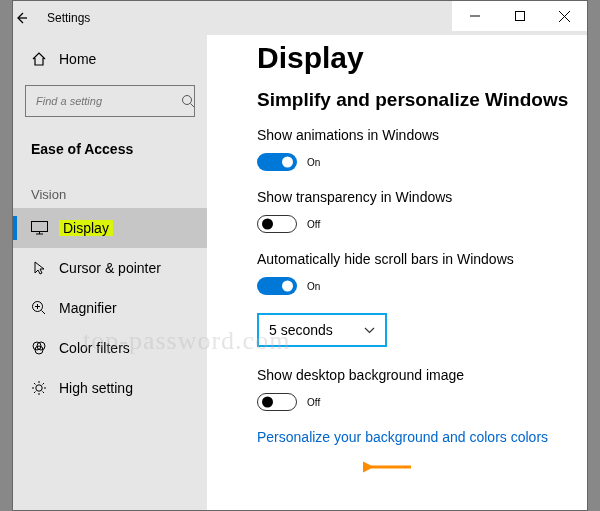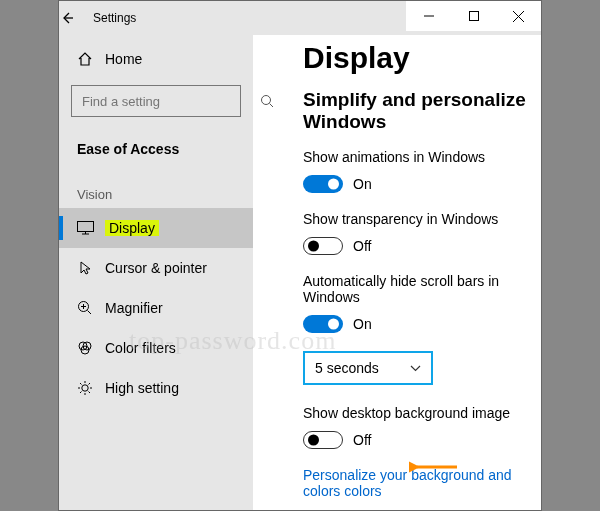--- a/index.html
+++ b/index.html
@@ -9,51 +9,51 @@
     --text-sub: #595959;
     --accent: #0078d7;
     --accent-link: #0066cc;
     --border: #999999;
     --toggle-off: #ffffff;
     --highlight: #daf50a;
     --sel: #c6c6c6;
   }
   * { box-sizing: border-box; font-family: "Segoe UI", Arial, sans-serif; }
   body { margin:0; background:#888; }
-  .frame { width:484px; height:511px; margin:0 auto; background:var(--bg); border:1px solid #666; position:relative; overflow:hidden; }
+  .frame { width:576px; height:511px; margin:0 auto; background:var(--bg); border:1px solid #666; position:relative; overflow:hidden; }
 
   .titlebar { height:34px; display:flex; align-items:center; background:var(--sidebar-bg); }
   .titlebar .back { width:34px; text-align:center; font-size:14px; }
   .titlebar .title { font-size:12px; }
   .winctrls { position:absolute; right:0; top:0; display:flex; height:30px; background:var(--bg); z-index:5;}
   .winbtn { width:45px; height:30px; display:flex; align-items:center; justify-content:center; }
 
   .left { position:absolute; left:0; top:34px; bottom:0; width:194px; background:var(--sidebar-bg); padding-top:4px; }
   .navrow { height:40px; display:flex; align-items:center; padding-left:18px; font-size:14px; position:relative; }
   .navrow .ico { width:28px; display:inline-flex; justify-content:flex-start; }
   .search { margin:6px 12px 10px 12px; height:32px; border:1px solid #777; display:flex; align-items:center; padding:0 8px; background:#e6e6e6; }
-  .search input { flex:1; background:transparent; border:0; outline:0; font-size:13px; color:#666; }
+  .search input { flex:1; background:transparent; border:0; outline:0; font-size:11px; color:#666; font-style:italic; }
   .groupname { padding:14px 18px 12px 18px; font-weight:600; font-size:14px; }
   .catname  { padding:18px 18px 6px 18px; font-size:13px; color:var(--text-sub); }
   .navrow.sel { background:var(--sel); }
   .navrow.sel .bar { position:absolute; left:0; top:8px; bottom:8px; width:4px; background:var(--accent); }
   .navrow.sel .hl { background:var(--highlight); padding:0 4px; }
 
   .right { position:absolute; left:194px; right:0; top:34px; bottom:0; padding:6px 0 0 50px; overflow:hidden; }
   h1 { font-weight:600; font-size:30px; margin:0 0 14px 0; }
   h2 { font-weight:600; font-size:19px; margin:0 0 16px 0; }
   .optlabel { font-size:14px; margin:0 12px 10px 0; }
   .toggle-row { display:flex; align-items:center; margin-bottom:18px; }
   .toggle { width:40px; height:18px; border-radius:20px; position:relative; margin-right:10px; }
   .toggle.on  { background:var(--accent); }
   .toggle.off { background:#fff; border:1px solid #333; }
   .knob { position:absolute; top:50%; width:11px; height:11px; border-radius:50%; transform:translateY(-50%); }
   .toggle.on  .knob { right:4px; background:#fff; }
   .toggle.off .knob { left:4px;  background:#000; }
-  .toggle-state { font-size:14px; }
+  .toggle-state { font-size:10px; }
 
   .combo { width:130px; height:32px; border:2px solid #0ea5e9; display:flex; align-items:center; padding:15px 10px; font-size:14px; justify-content:space-between; margin-bottom:20px; }
   .link { color:var(--accent-link); font-size:14px; }
 
   .arrow { position:absolute; left:350px; top:456px; pointer-events:none; }
   .watermark { position:absolute; left:70px; top:325px; font-size:26px; color:rgba(180,180,180,0.35); letter-spacing:1px; pointer-events:none; font-family:Georgia,serif;}
   svg { display:block; }
 </style>
 </head>
 <body>

